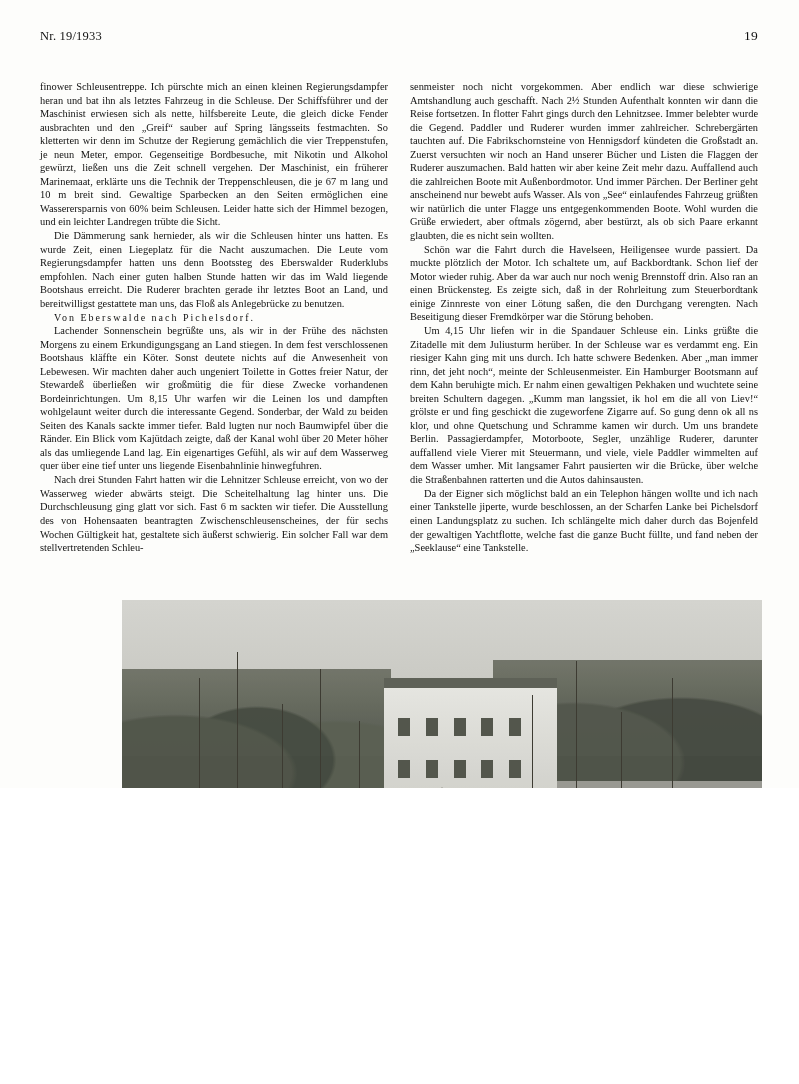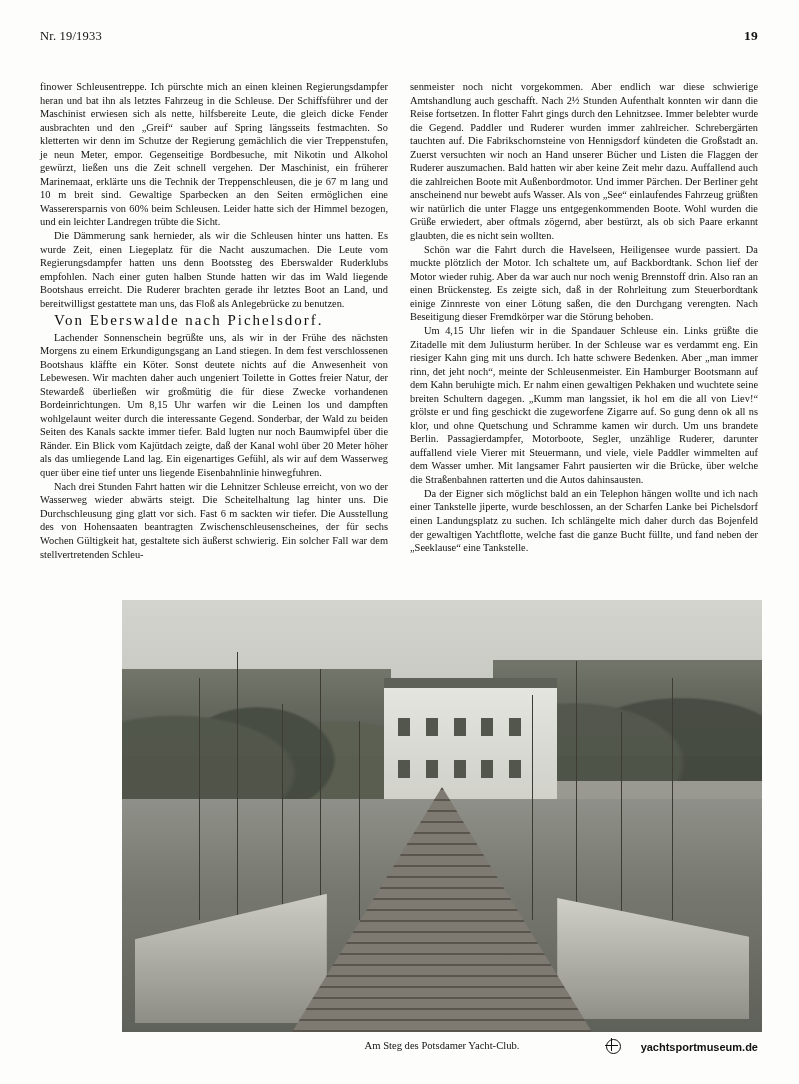--- a/index.html
+++ b/index.html
@@ -3,21 +3,21 @@
 <meta charset="utf-8">
 <style>
   html, body {
     margin: 0;
     padding: 0;
     background: #ffffff;
   }
   .page {
     position: relative;
     width: 799px;
-    height: 1084px;
+    height: 788px;
     background: #fdfdfb;
     font-family: "Liberation Serif", serif;
     color: #111;
     overflow: hidden;
   }
   .page-inner {
     position: absolute;
     left: 40px;
     top: 28px;
     width: 718px;
@@ -25,21 +25,21 @@
   }
   .header {
     display: flex;
     justify-content: space-between;
     align-items: baseline;
     font-size: 12.5px;
     letter-spacing: 0.2px;
     margin-bottom: 12px;
   }
   .header .issue { font-size: 12.5px; }
-  .header .pageno { font-size: 13.5px; font-weight: bold; }
+  .header .pageno { font-size: 13.5px; }
 
   .columns {
     display: flex;
     gap: 22px;
     margin-top: 36px;
   }
   .col {
     width: 348px;
     font-size: 10.4px;
     line-height: 1.30;
@@ -49,21 +49,21 @@
   }
   .col p {
     margin: 0 0 0.5px 0;
     text-indent: 14px;
   }
   .col p.noindent { text-indent: 0; }
   .section-head {
     margin: 7px 0 2px 0;
     text-indent: 0;
     letter-spacing: 2.0px;
-    font-size: 15px;
+    font-size: 10px;
   }
   .figure {
     position: absolute;
     left: 82px;
     top: 572px;
     width: 640px;
     height: 455px;
   }
   .photo {
     width: 640px;

